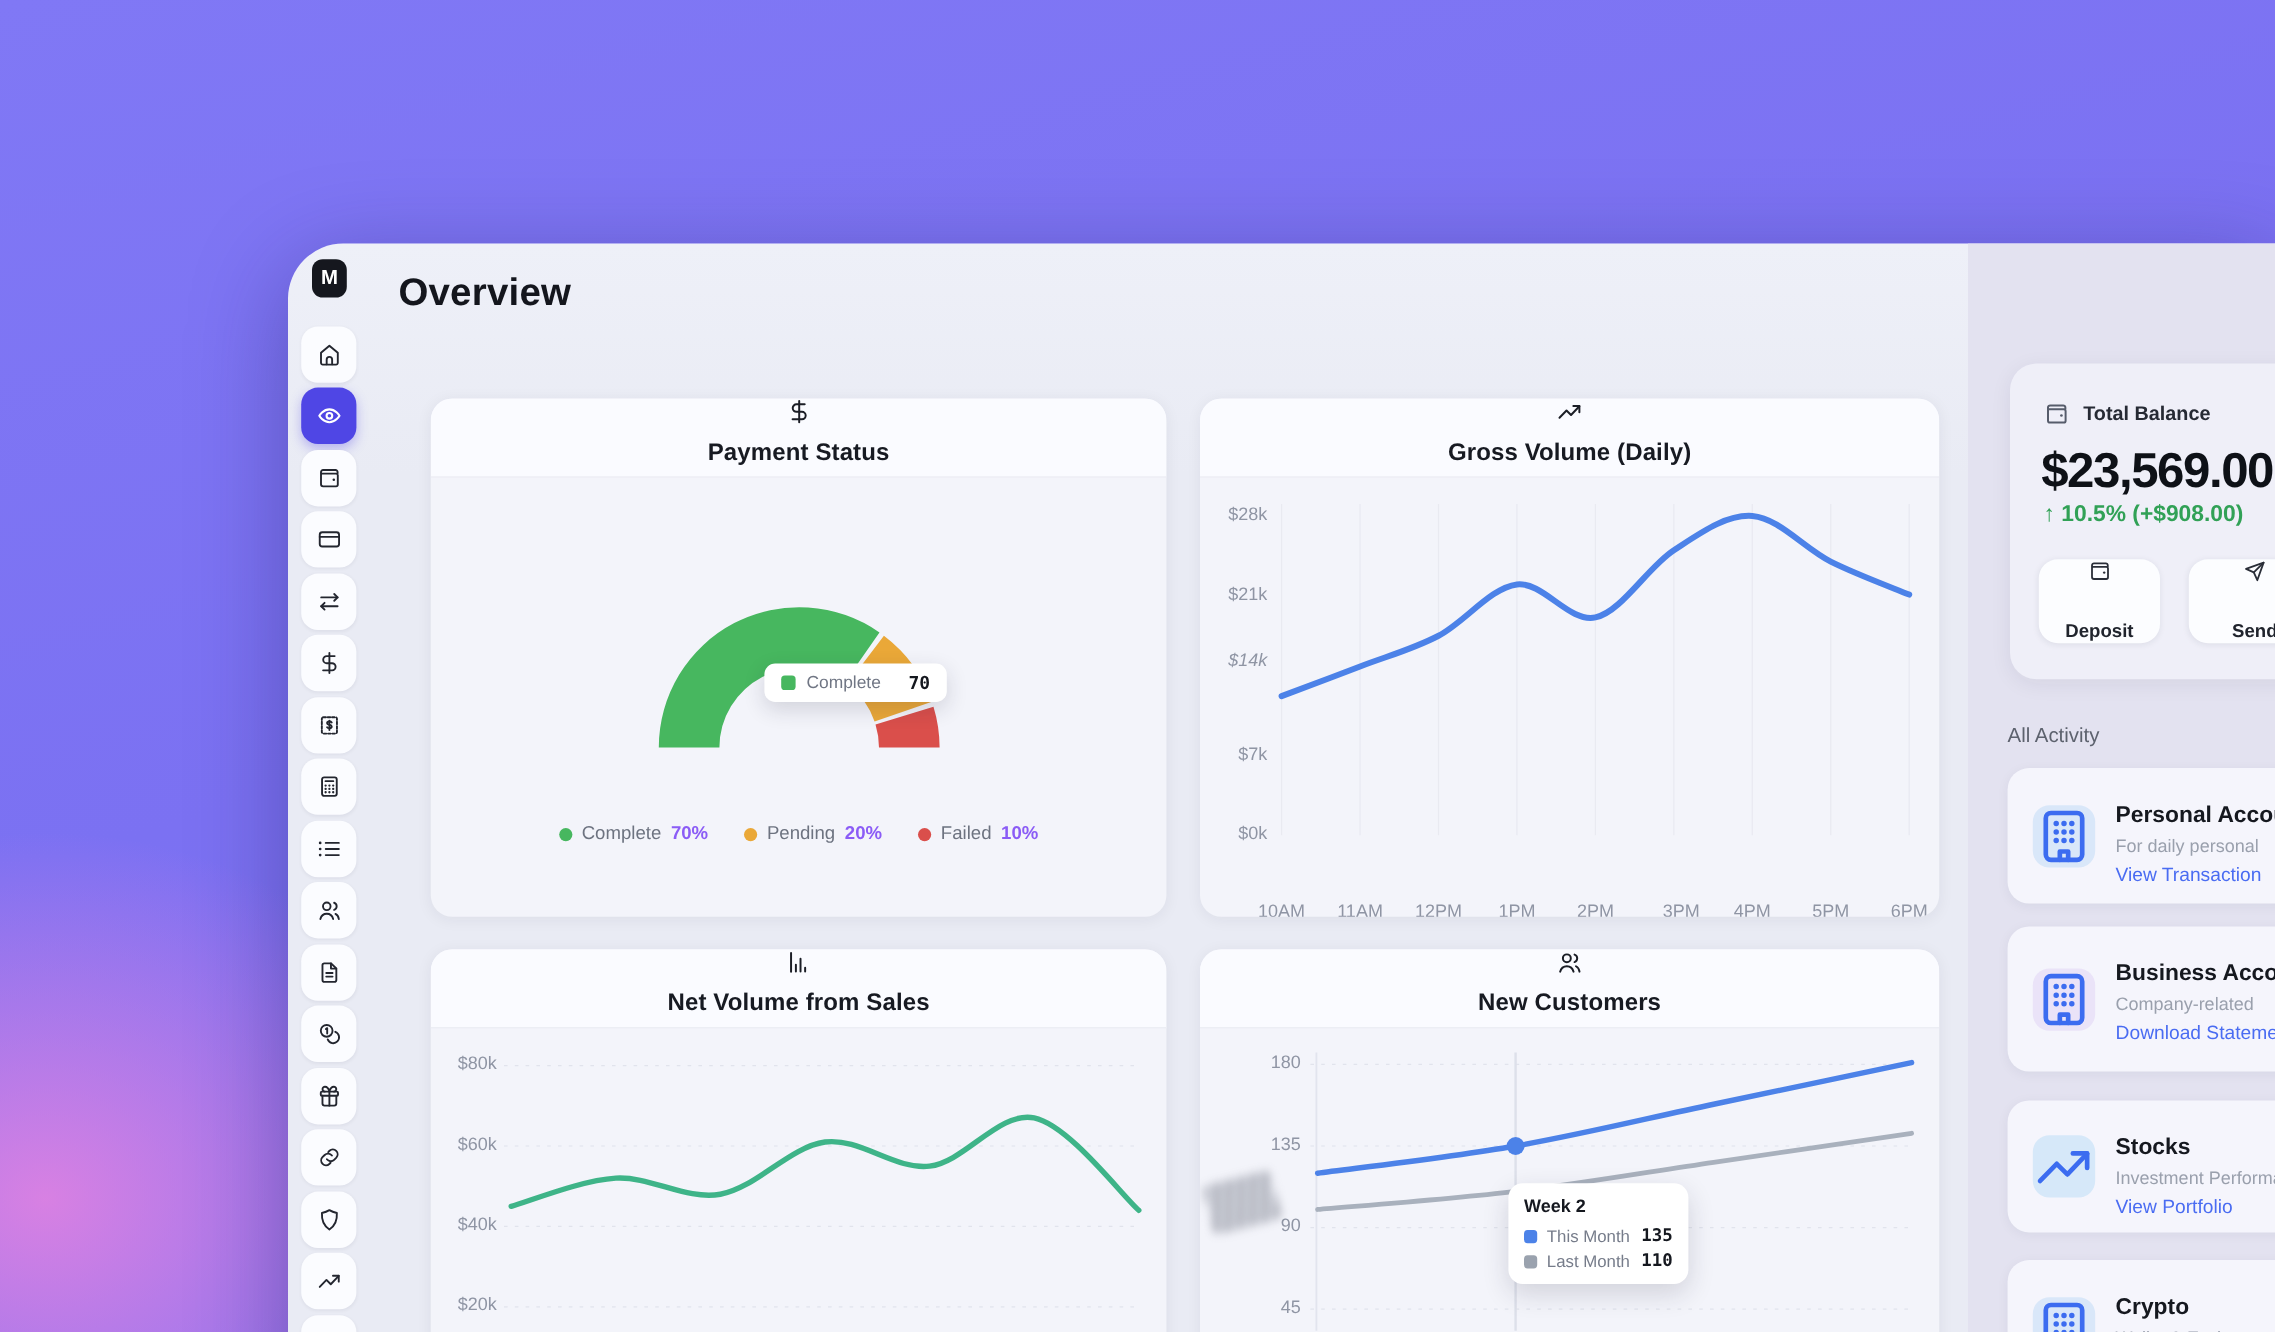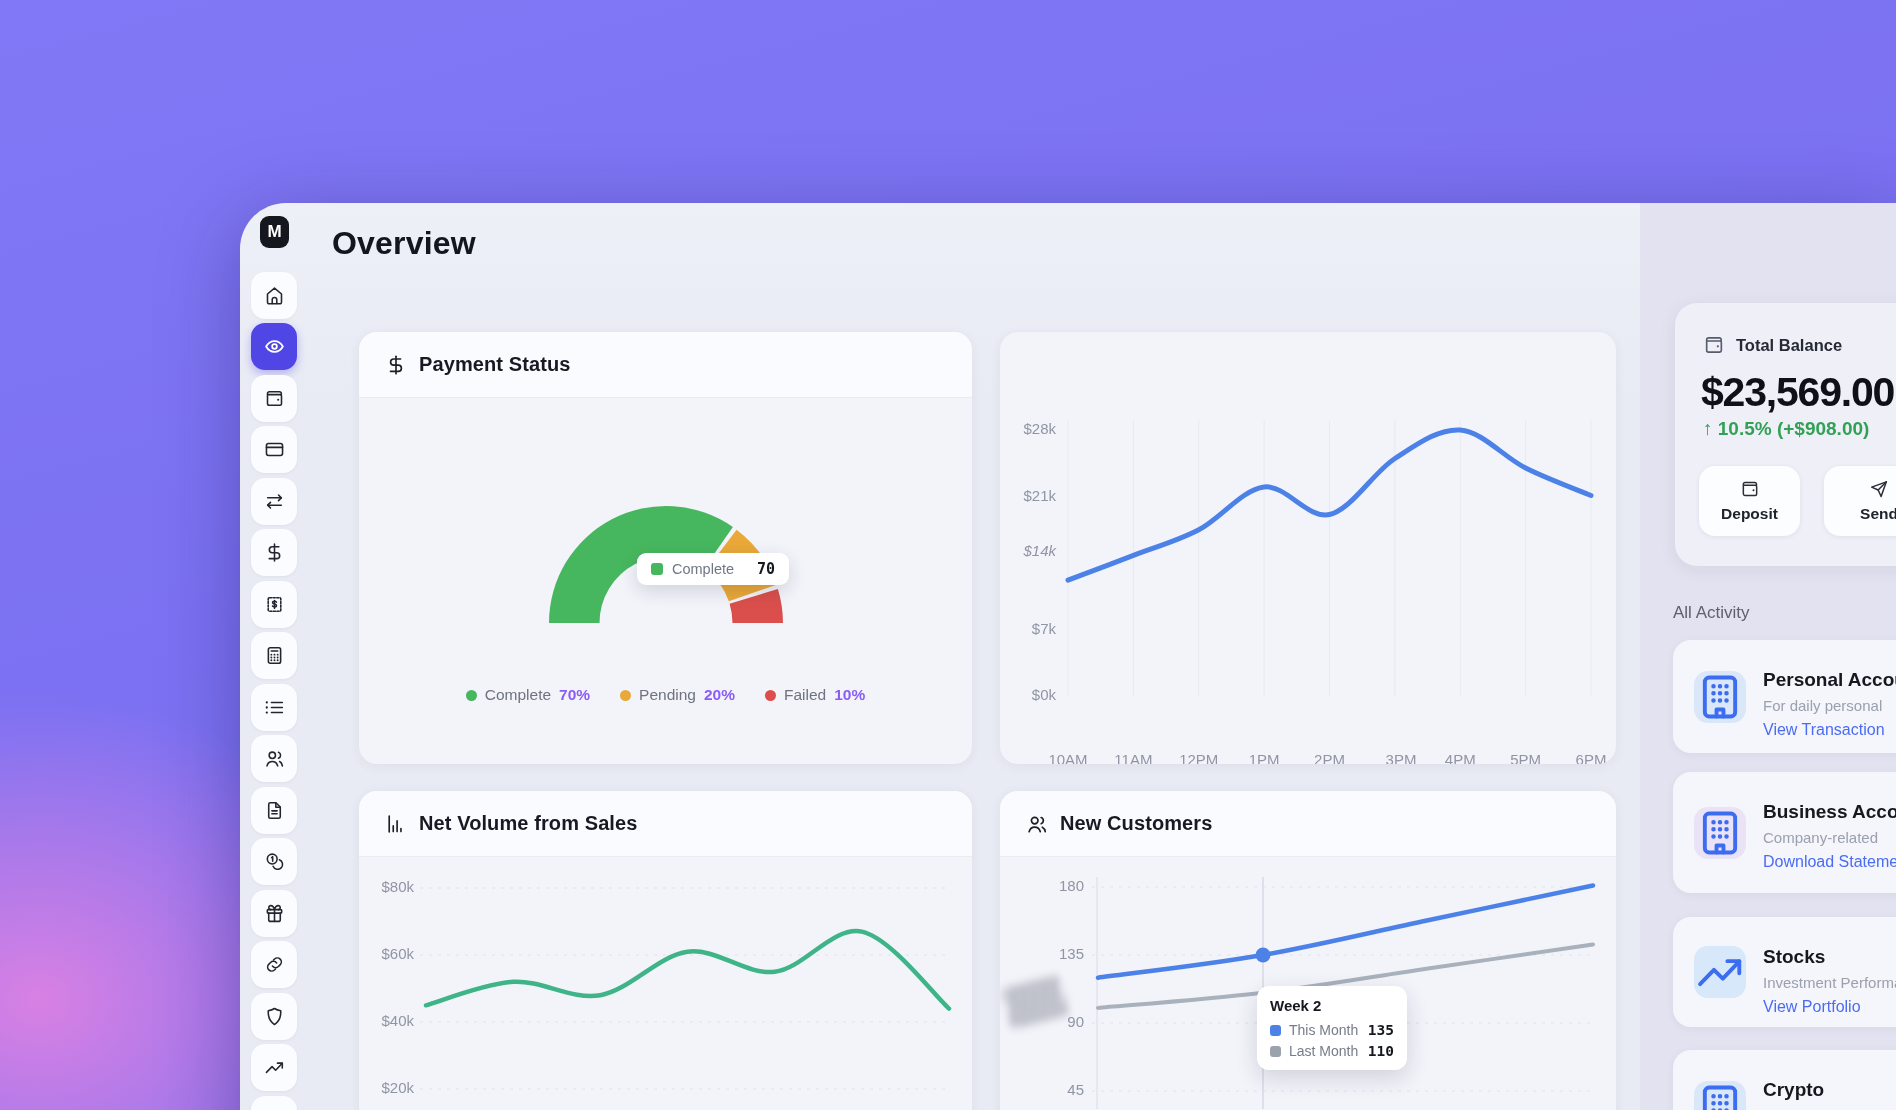--- a/index.html
+++ b/index.html
@@ -36,21 +36,21 @@
   .side-btn.active{background:#4f46e5;color:#ffffff;box-shadow:0 4px 10px rgba(79,70,229,.35);}
   .side-btn svg{width:21px;height:21px;}
   
   .card{position:absolute;background:#f3f4fa;border-radius:18px;overflow:hidden;box-shadow:0 2px 12px rgba(28,32,55,.06);}
   #card-ps{left:119px;top:129px;width:613px;height:432px;}
   #card-gv{left:760px;top:129px;width:616px;height:432px;}
   #card-nv{left:119px;top:588px;width:613px;height:560px;}
   #card-nc{left:760px;top:588px;width:616px;height:560px;}
   .card-head{
     position:absolute;top:0;left:0;right:0;height:66px;background:#fafbff;
-    border-bottom:1px solid #e9eaf2;display:flex;align-items:center;gap:12px;padding:0 26px;box-sizing:border-box;
+    border-bottom:1px solid #e9eaf2;display:flex;align-items:center;gap:12px;padding:0 26px;box-sizing:border-box;flex-direction:column;
   }
   .card-head svg{width:22px;height:22px;color:#1b1e26;}
   .card-title{font-size:20px;font-weight:700;color:#171a22;letter-spacing:.1px;}
   .chart-svg{position:absolute;left:0;top:0;overflow:visible;}
   .ax{position:absolute;font-size:15px;color:#8f95a4;}
   .ax.r{text-align:right;}
   .ax.c{text-align:center;margin-top:48px;}
   
   .ps-tip{
     position:absolute;left:278px;top:221px;background:#ffffff;border-radius:9px;
@@ -88,21 +88,21 @@
     border-radius:22px;box-shadow:0 4px 18px rgba(28,32,55,.07);
   }
   .tb-head{position:absolute;left:28px;top:31px;display:flex;align-items:center;gap:11px;color:#565c6b;}
   .tb-head svg{width:20px;height:20px;}
   .tb-label{font-size:16.5px;font-weight:600;color:#262a34;}
   .tb-amount{position:absolute;left:26px;top:66px;font-size:41px;font-weight:800;color:#0e1117;letter-spacing:-1.2px;white-space:nowrap;}
   .tb-change{position:absolute;left:28px;top:115px;font-size:19px;font-weight:600;white-space:nowrap;}
   .tb-actions{position:absolute;left:24px;top:163px;display:flex;gap:24px;}
   .tb-btn{
     width:101px;height:70px;border-radius:16px;background:#fcfdff;
-    display:flex;flex-direction:column;align-items:center;justify-content:center;gap:6px;
+    display:flex;flex-direction:column;align-items:center;justify-content:space-between;gap:6px;
     box-shadow:0 1px 5px rgba(28,32,55,.08);cursor:pointer;color:#2a2e38;
   }
   .tb-btn svg{width:20px;height:20px;}
   .tb-btn-label{font-size:15.5px;font-weight:600;color:#20242d;}
   .aa-title{position:absolute;left:1433px;top:400px;font-size:17px;font-weight:500;color:#5d626e;}
   .aa-item{
     position:absolute;left:1433px;width:263px;background:#f5f5fc;border-radius:18px;
     box-shadow:0 2px 10px rgba(28,32,55,.05);cursor:pointer;
   }
   .aa-icon{position:absolute;left:21px;top:50%;transform:translateY(-50%);width:52px;height:52px;border-radius:14px;display:flex;align-items:center;justify-content:center;color:#3c6cf0;}
@@ -301,20 +301,29 @@
       </span>
       <span class="leg-item">
         <span class="dot" style="background: rgb(218, 79, 75);"></span>
         <span class="leg-label">Failed</span>
         <span class="leg-val">10%</span>
       </span>
     </div>
   </div>
 
   <div class="card" id="card-gv">
+    <div class="card-head">
+      <span style="display: inline-flex; width: 22px; height: 22px;">
+          <svg viewBox="0 0 24 24" fill="none" stroke="currentColor" stroke-width="1.8" stroke-linecap="round" stroke-linejoin="round" style="width:100%;height:100%">
+            <path d="M2.8 17.6 9.2 11l4.1 4.1 7.6-8"></path>
+            <path d="M15.4 7h5.5v5.6"></path>
+          </svg>
+        </span>
+      <span class="card-title">Gross Volume (Daily)</span>
+    </div>
     <svg class="chart-svg" id="gv-svg" width="616" height="432">
         <line x1="68" y1="88" x2="68" y2="364" stroke="rgba(130,136,160,.09)" stroke-width="1"></line>
         <line x1="133.375" y1="88" x2="133.375" y2="364" stroke="rgba(130,136,160,.09)" stroke-width="1"></line>
         <line x1="198.75" y1="88" x2="198.75" y2="364" stroke="rgba(130,136,160,.09)" stroke-width="1"></line>
         <line x1="264.125" y1="88" x2="264.125" y2="364" stroke="rgba(130,136,160,.09)" stroke-width="1"></line>
         <line x1="329.5" y1="88" x2="329.5" y2="364" stroke="rgba(130,136,160,.09)" stroke-width="1"></line>
         <line x1="394.875" y1="88" x2="394.875" y2="364" stroke="rgba(130,136,160,.09)" stroke-width="1"></line>
         <line x1="460.25" y1="88" x2="460.25" y2="364" stroke="rgba(130,136,160,.09)" stroke-width="1"></line>
         <line x1="525.625" y1="88" x2="525.625" y2="364" stroke="rgba(130,136,160,.09)" stroke-width="1"></line>
         <line x1="591" y1="88" x2="591" y2="364" stroke="rgba(130,136,160,.09)" stroke-width="1"></line>

